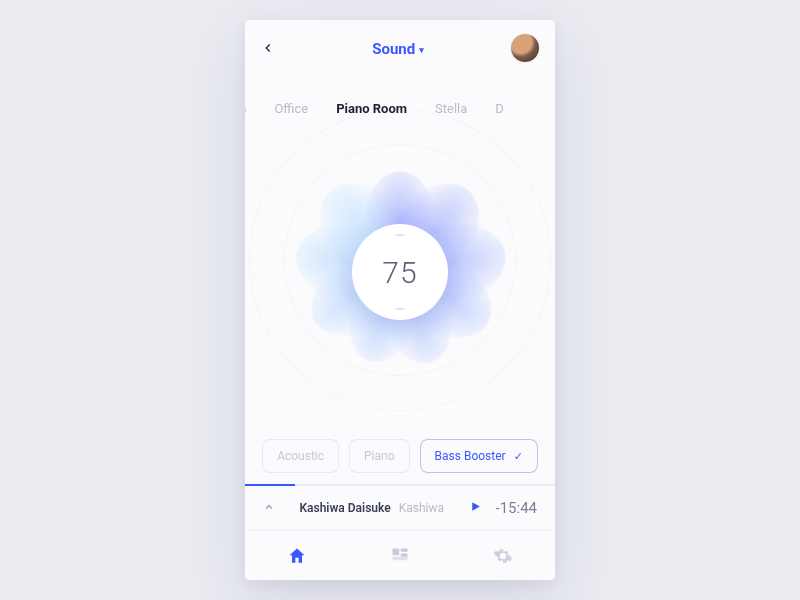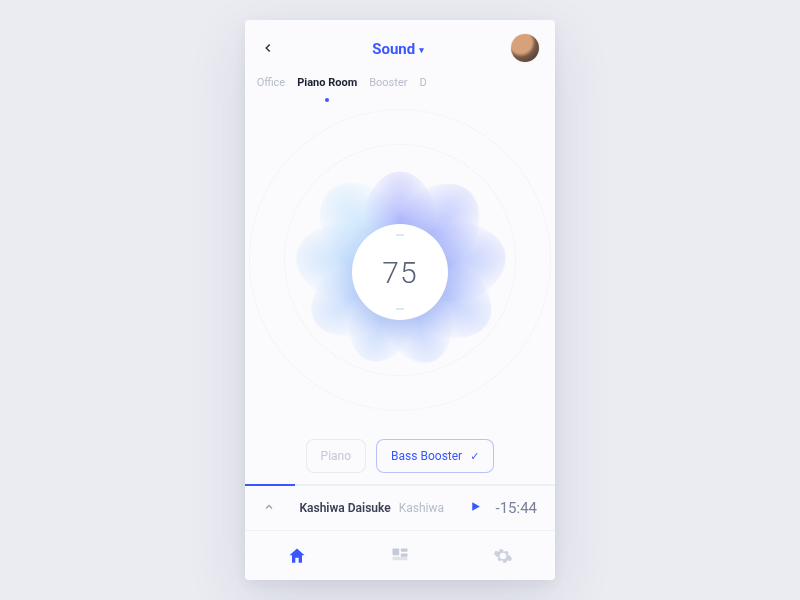--- a/index.html
+++ b/index.html
@@ -23,21 +23,21 @@
   .hdr { height: 56px; display:flex; align-items:center; padding:5px 16px; }
   .back { width:24px; color:#2a2f45; font-size:18px; cursor:pointer; }
   .title-wrap { flex:1; text-align:center; }
   .title { color:#3a57ff; font-weight:700; font-size:15px; display:inline-flex; align-items:center; gap:4px; cursor:pointer;}
   .title .caret { font-size:9px; position:relative; top:1px;}
   .avatar { width:28px; height:28px; border-radius:50%;
     background: radial-gradient(circle at 35% 30%, #d7a27a 0 40%, #7a5a48 55%, #3a2e28 100%);
     box-shadow: 0 0 0 1px rgba(0,0,0,.04);
   }
   
-  .rooms { height:40px; display:flex; align-items:flex-start; gap:12px; padding:0 8px; color:#b7bcc9; font-size:11px; overflow:hidden;}
+  .rooms { height:40px; display:flex; align-items:flex-end; gap:28px; padding:0 8px; color:#b7bcc9; font-size:13px; overflow:hidden;}
   .rooms .room { cursor:pointer; white-space:nowrap;}
   .rooms .room.cut-l { margin-left:-18px; }
   .rooms .room.cut-r { margin-right:-18px; }
   .rooms .room.active { color:#1d2233; font-weight:700; position:relative;}
   .rooms .room.active::after{
     content:""; position:absolute; left:50%; top:22px; transform:translateX(-50%);
     width:4px; height:4px; border-radius:50%; background:#3a57ff;
   }
   
   .dial-zone { flex:1; position:relative; display:flex; align-items:center; justify-content:center; }
@@ -110,21 +110,21 @@
         <span class="caret">▾</span>
       </span>
     </div>
     <div class="avatar"></div>
   </div>
 
   <div class="rooms">
     <span class="room cut-l">m</span>
     <span class="room">Office</span>
     <span class="room active">Piano Room</span>
-    <span class="room">Booster</span>
+    <span class="room">Stella</span>
     <span class="room cut-r">D</span>
   </div>
 
   <div class="dial-zone">
     <div class="rings"></div>
     <div class="swirl" id="swirl">
       <div class="petal" style="background: radial-gradient(60% 70% at 50% 35%, rgba(70, 90, 255, 0.65) 0%, rgba(50, 70, 240, 0) 70%); transform: rotate(0deg) translateY(-34px) scale(0.95);"></div>
         <div class="petal" style="background: radial-gradient(60% 70% at 50% 35%, rgba(77, 103, 255, 0.65) 0%, rgba(53, 80, 240, 0) 70%); transform: rotate(40deg) translateY(-34px) scale(1.03415);"></div>
         <div class="petal" style="background: radial-gradient(60% 70% at 50% 35%, rgba(83, 117, 255, 0.65) 0%, rgba(57, 90, 240, 0) 70%); transform: rotate(80deg) translateY(-34px) scale(1.04093);"></div>
         <div class="petal" style="background: radial-gradient(60% 70% at 50% 35%, rgba(90, 130, 255, 0.65) 0%, rgba(60, 100, 240, 0) 70%); transform: rotate(120deg) translateY(-34px) scale(0.964112);"></div>
@@ -135,20 +135,21 @@
         <div class="petal" style="background: radial-gradient(60% 70% at 50% 35%, rgba(123, 197, 255, 0.65) 0%, rgba(77, 150, 240, 0) 70%); transform: rotate(320deg) translateY(-34px) scale(1.04894);"></div>
         <div class="core">
         <span class="tick t1"></span>
         <span>75</span>
         <span class="tick t2"></span>
       </div>
     </div>
   </div>
 
   <div class="presets">
+    <div class="preset">Acoustic</div>
     <div class="preset">Piano</div>
     <div class="preset active">
       <span>Bass Booster</span>
       <span class="check">✓</span>
     </div>
   </div>
 
   <div class="progress">
     <div class="fill" id="progress-fill" style="width: 16%;"></div>
   </div>

